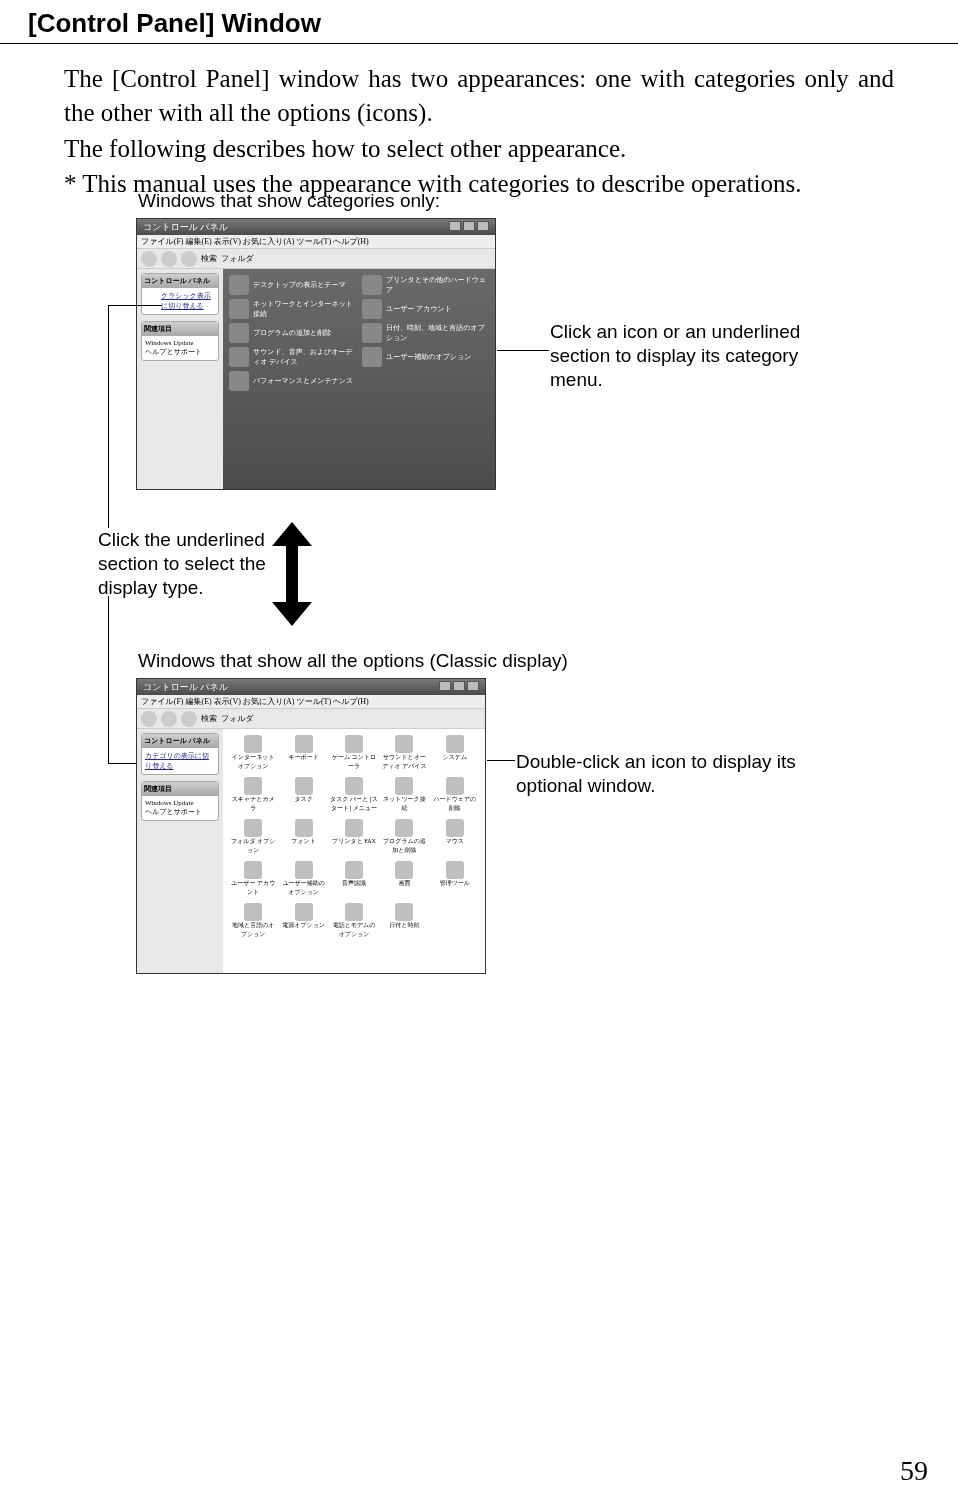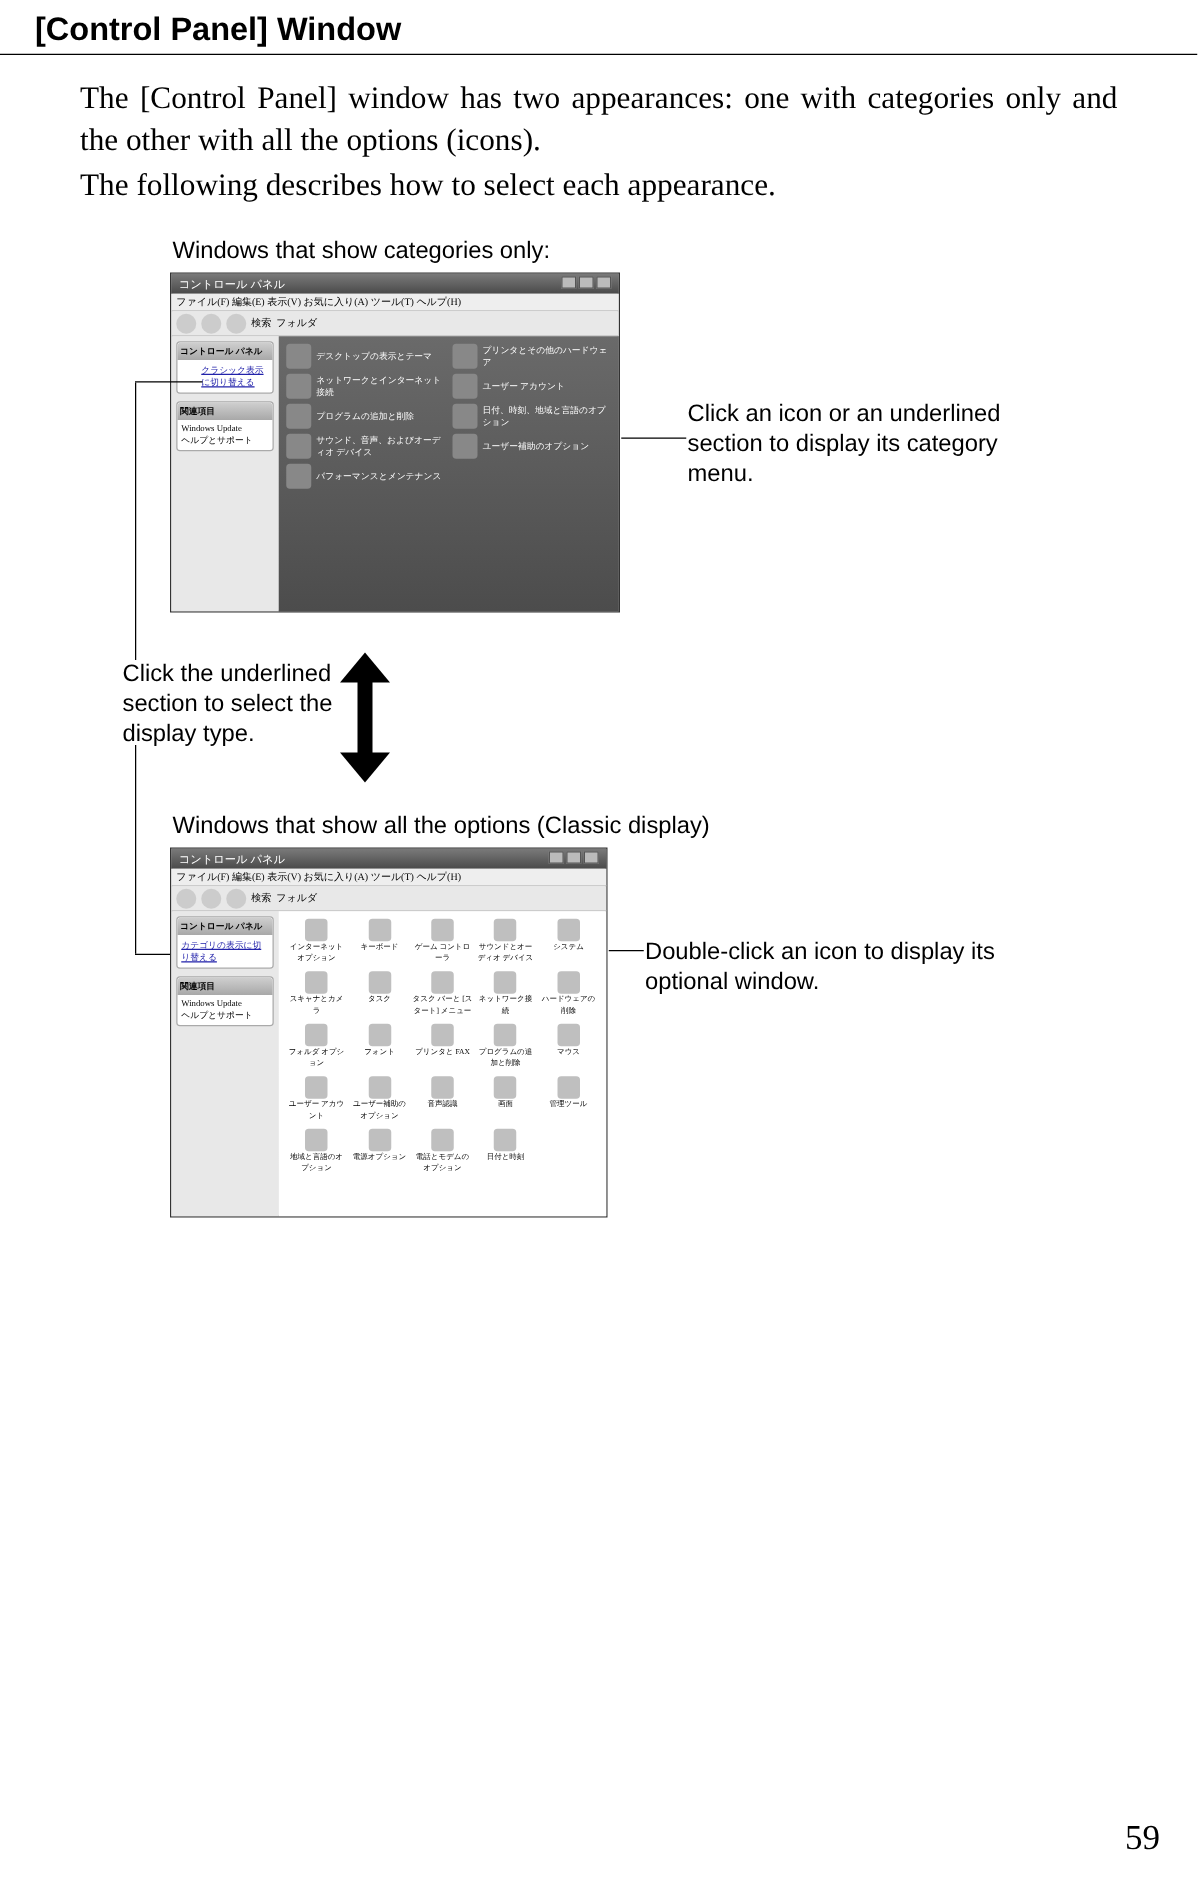--- a/index.html
+++ b/index.html
@@ -172,21 +172,22 @@
       border-top:24px solid #000;
     }
   </style>
 </head>
 <body>
 
 <h1 class="page-title">[Control Panel] Window</h1>
 
 <div class="body-text">
   <p>The [Control Panel] window has two appearances: one with categories only and the other with all the options (icons).</p>
-  <p>The following describes how to select each appearance.</p>
+  <p>The following describes how to select other appearance.</p>
+  <p>*   This manual uses the appearance with categories to describe operations.</p>
 </div>
 
 <div class="caption" style="left:138px; top:190px;">Windows that show categories only:</div>
 
 <div class="screenshot" style="left:136px; top:218px; width:360px; height:272px;">
   <div class="titlebar">
     <span>コントロール パネル</span>
     <span class="btns">
       <span class="btn"></span>
       <span class="btn"></span>

